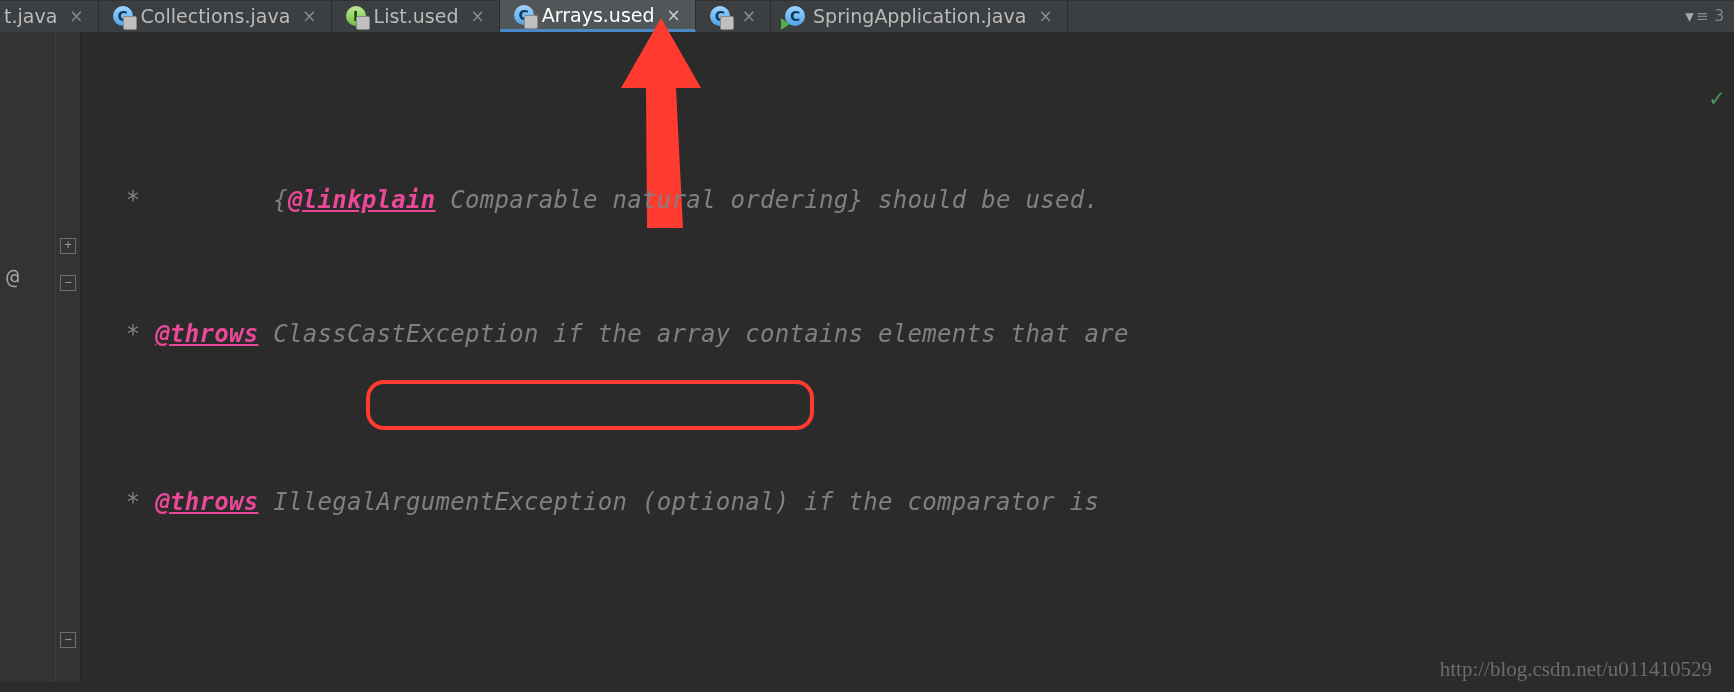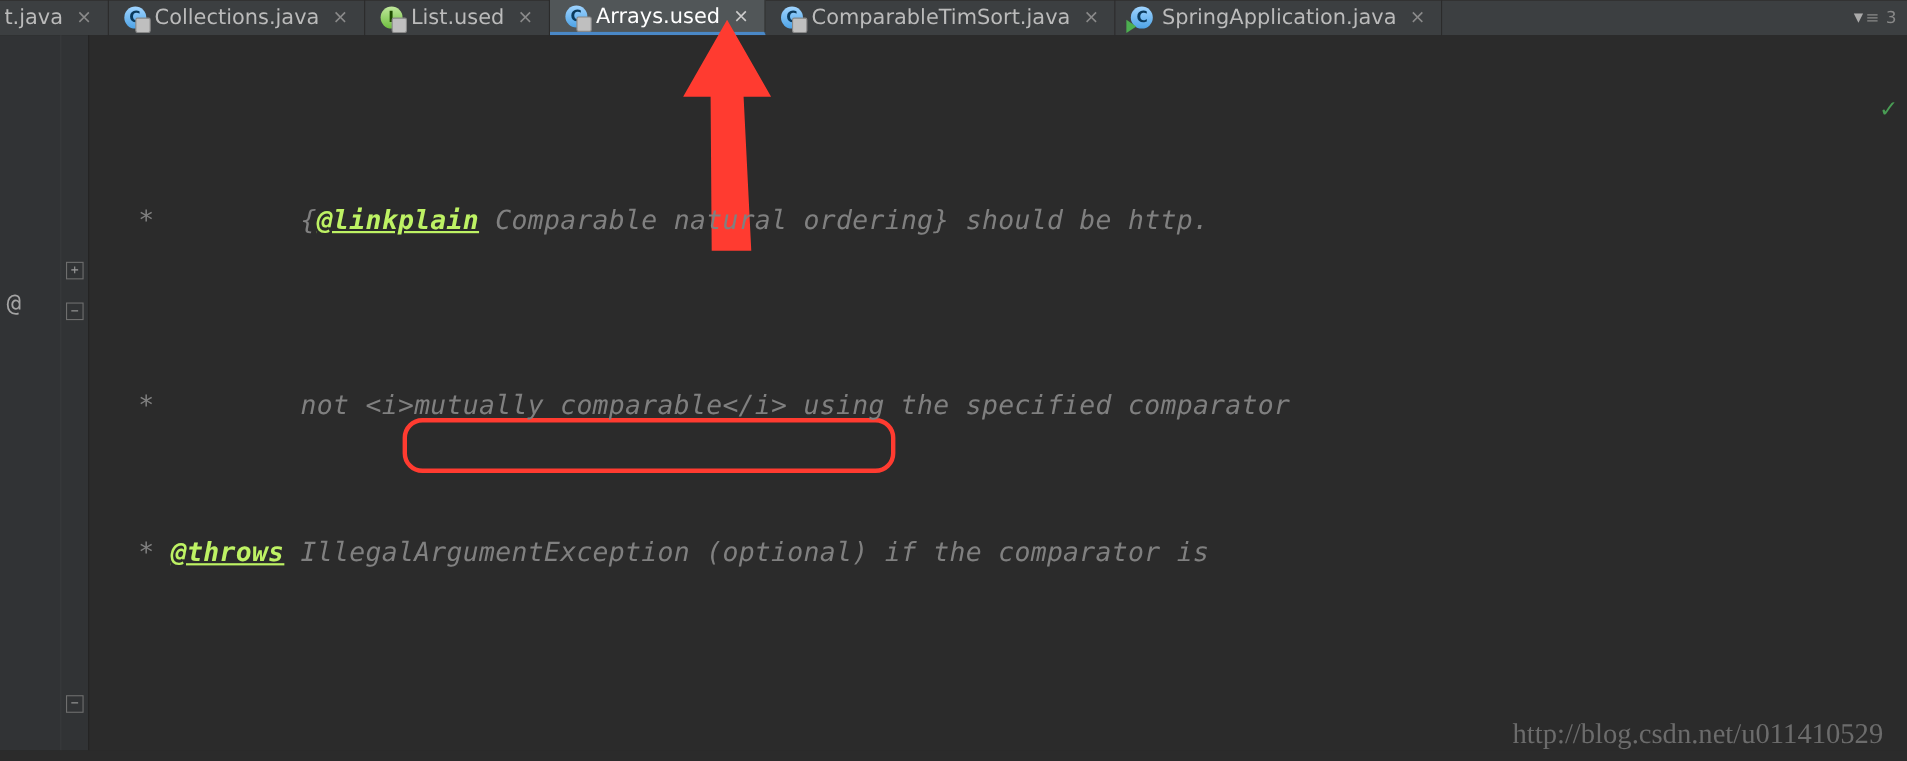--- a/index.html
+++ b/index.html
@@ -143,21 +143,21 @@
     padding-top:18px;
     white-space:pre;
     position:relative;
     line-height:33.5px;
     font-size:24px;
     letter-spacing:0.3px;
   }
 
   
   .c-comm   { color:#808080; font-style:italic; }
-  .c-tag    { color:#bef264; font-style:italic; font-weight:bold; text-decoration:underline;}
+  .c-tag    { color:#ec4899; font-style:italic; font-weight:bold; text-decoration:underline;}
 
   
   .red-box {
     position:absolute;
     border:4px solid #ff3b30;
     border-radius:18px;
     background:transparent;
     pointer-events:none;
   }
   
@@ -171,21 +171,21 @@
     right:10px;
     top:52px;
     color:#499c54;
     font-size:24px;
   }
   .watermark {
     position:absolute;
     right:22px;
     bottom:10px;
     font-family:"Times New Roman", serif;
-    font-size:26px;
+    font-size:21px;
     color:#6c6c6c;
   }
 
   .codeline { position:relative; height:33.5px; display:block; }
   .codeline .txt { position:relative; z-index:2; padding-left:30px; }
 </style>
 </head>
 <body>
 
 <div class="tabbar">
@@ -208,21 +208,20 @@
   </div>
 
   <div class="tab active">
     <span class="tab-icon class">C<span class="lock"></span></span>
     <span>Arrays.used</span>
     <span class="close-x">×</span>
   </div>
 
   <div class="tab">
     <span class="tab-icon class">C<span class="lock"></span></span>
-    <span>ComparableTimSort.java</span>
     <span class="close-x">×</span>
   </div>
 
   <div class="tab">
     <span class="tab-icon run">C<span class="play"></span></span>
     <span>SpringApplication.java</span>
     <span class="close-x">×</span>
   </div>
   <div class="tabbar-spacer"></div>
   <div class="tabbar-right">
@@ -238,24 +237,24 @@
   </div>
   <div class="fold-strip">
     <span class="fold-glyph plus" style="top:206px"></span>
     <span class="fold-glyph minus" style="top:243px"></span>
     <span class="fold-glyph minus" style="top:600px"></span>
   </div>
 
   <div class="code">
 
     
-    <span class="codeline"><span class="txt"><span class="c-comm"> *         {</span><span class="c-tag">@linkplain</span><span class="c-comm"> Comparable natural ordering} should be http.</span></span></span>
-    
-    
-    <span class="codeline"><span class="txt"><span class="c-comm"> *         not &lt;i&gt;mutually comparable&lt;/i&gt; using the specified comparator</span></span></span>
+    <span class="codeline"><span class="txt"><span class="c-comm"> *         {</span><span class="c-tag">@linkplain</span><span class="c-comm"> Comparable natural ordering} should be used.</span></span></span>
+    
+    <span class="codeline"><span class="txt"><span class="c-comm"> * </span><span class="c-tag">@throws</span><span class="c-comm"> ClassCastException if the array contains elements that are</span></span></span>
+    
     
     <span class="codeline"><span class="txt"><span class="c-comm"> * </span><span class="c-tag">@throws</span><span class="c-comm"> IllegalArgumentException (optional) if the comparator is</span></span></span>
     
     
     
     
     
     
     
     

